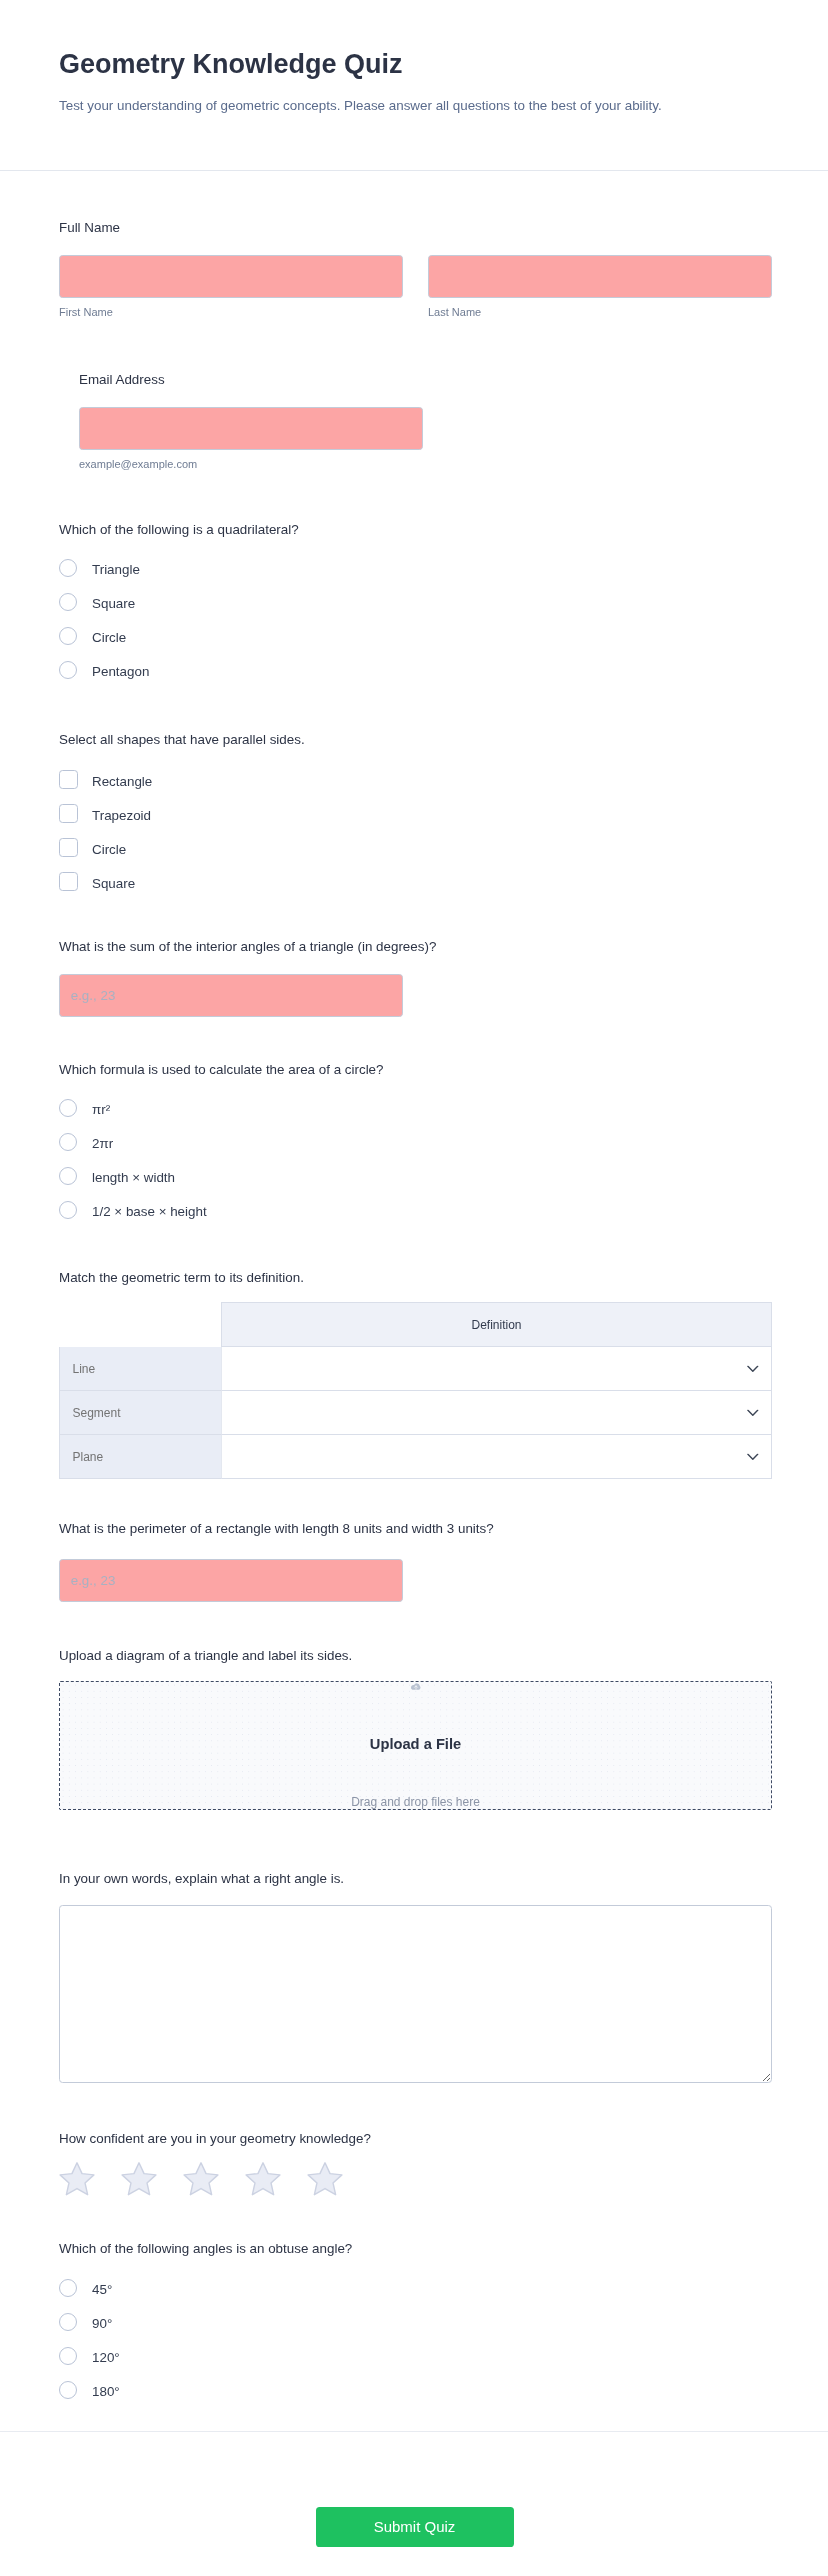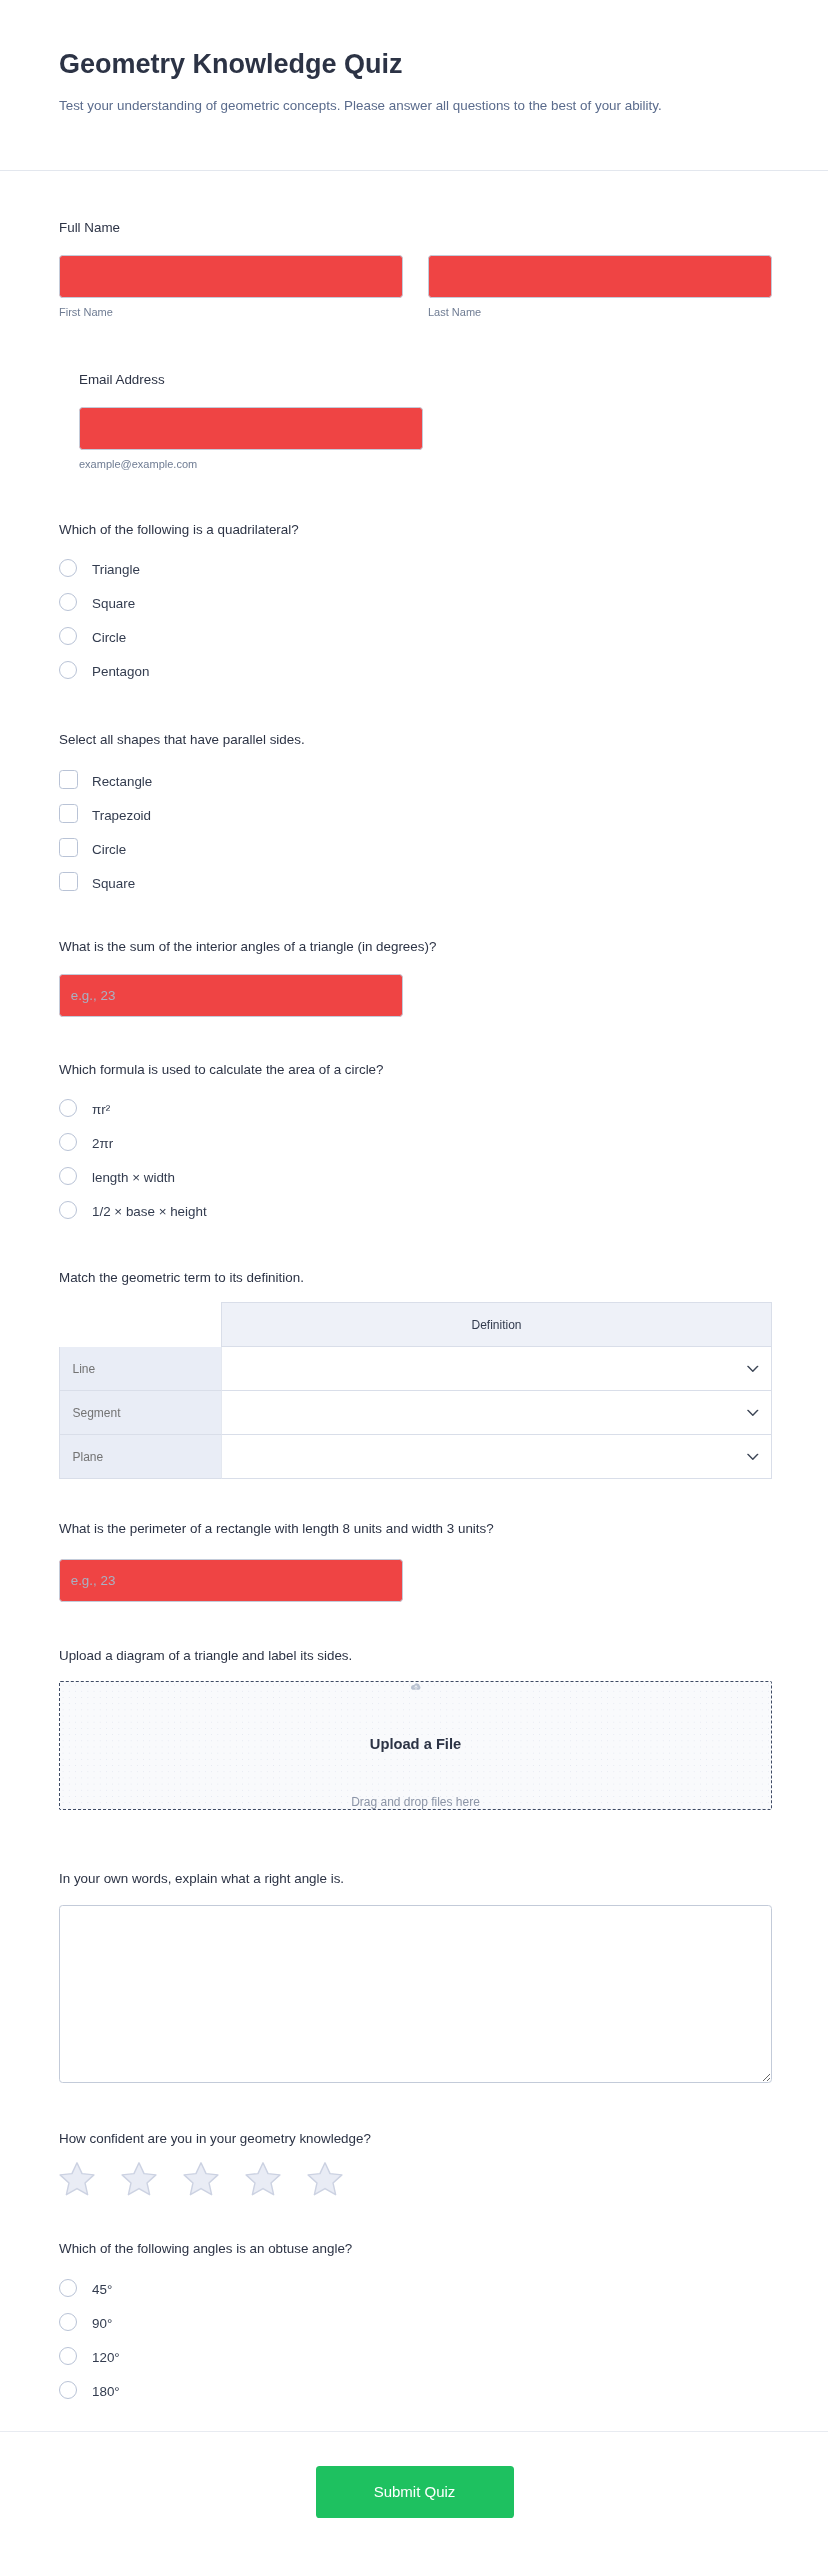--- a/index.html
+++ b/index.html
@@ -11,21 +11,21 @@
   .form-header { padding: 46px 57px 0 59px; border-bottom: 0.9px solid #e3e7ee; }
   .form-title { font-size: 27px; line-height: 36px; font-weight: 700; color: #2c3345; margin: 0; }
   .form-subtitle { margin-top: 10.7px; font-size: 13.4px; line-height: 25px; color: #5a6b8c; max-width: 704px; padding-bottom: 52px; }
 
   .content { padding: 0 57px 0 59px; }
 
   .q-label { font-size: 13.4px; font-weight: 500; color: #2c3345; line-height: 18px; }
 
   .text-input {
     height: 43px; width: 344px; border: 0.9px solid #c3cbd9; border-radius: 3.6px;
-    padding: 0 10.7px; font-size: 13.4px; color: #2c3345; background: #ef4444; outline: none;
+    padding: 0 10.7px; font-size: 13.4px; color: #2c3345; background: #fca5a5; outline: none;
     font-family: "Liberation Sans", sans-serif;
   }
   .text-input::placeholder { color: #a8b1c2; opacity: 1; }
   .sub-label { font-size: 11px; color: #6f7c93; margin-top: 8px; }
 
   .sec-fullname { margin-top: 48px; }
   .name-row { display: flex; gap: 25px; margin-top: 18px; }
   .name-col { width: 344px; }
 
   .sec-email { margin-top: 53px; margin-left: 20px; }
@@ -96,23 +96,24 @@
   .sec-stars { margin-top: 44px; }
   .star-row { display: flex; gap: 26px; margin-top: 13.4px; }
   .star-row svg { cursor: pointer; display: block; }
 
   .sec-obtuse { margin-top: 43px; }
 
   
   .footer-divider { border-top: 0.9px solid #e8ebf1; margin-top: 32px; }
   .submit-row { padding-top: 34px; padding-bottom: 45px; display: flex; justify-content: center; }
   .submit-btn {
-    width: 198px; height: 52px; background: #1ec160; border: none; border-radius: 3.6px;
+    width: 198px; height: 40px; background: #1ec160; border: none; border-radius: 3.6px;
     color: #ffffff; font-size: 15px; font-weight: 500; cursor: pointer;
     font-family: "Liberation Sans", sans-serif;
+    margin-top: 41px;
   }
 </style>
 </head>
 <body>
 
 <div class="page">
 
   <div class="form-header">
     <h1 class="form-title">Geometry Knowledge Quiz</h1>
     <div class="form-subtitle">Test your understanding of geometric concepts. Please answer all questions to the best of your ability.</div>

